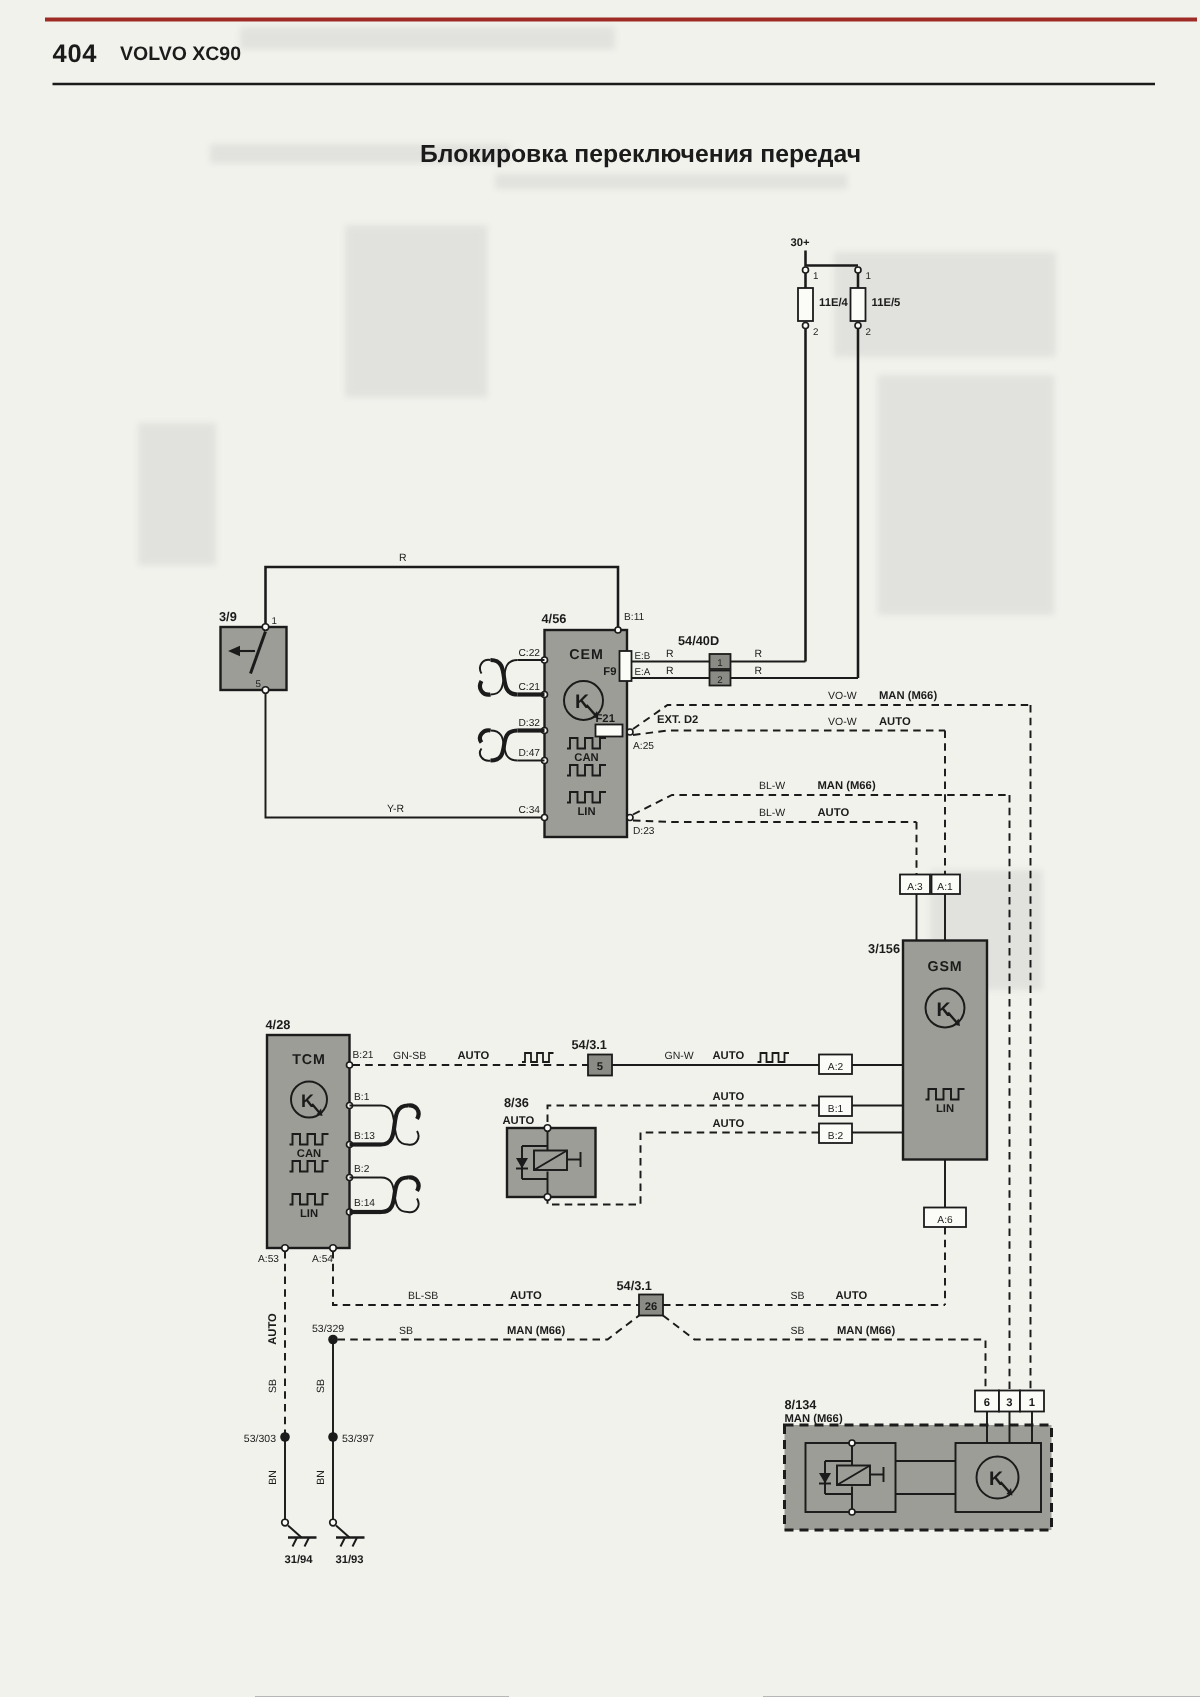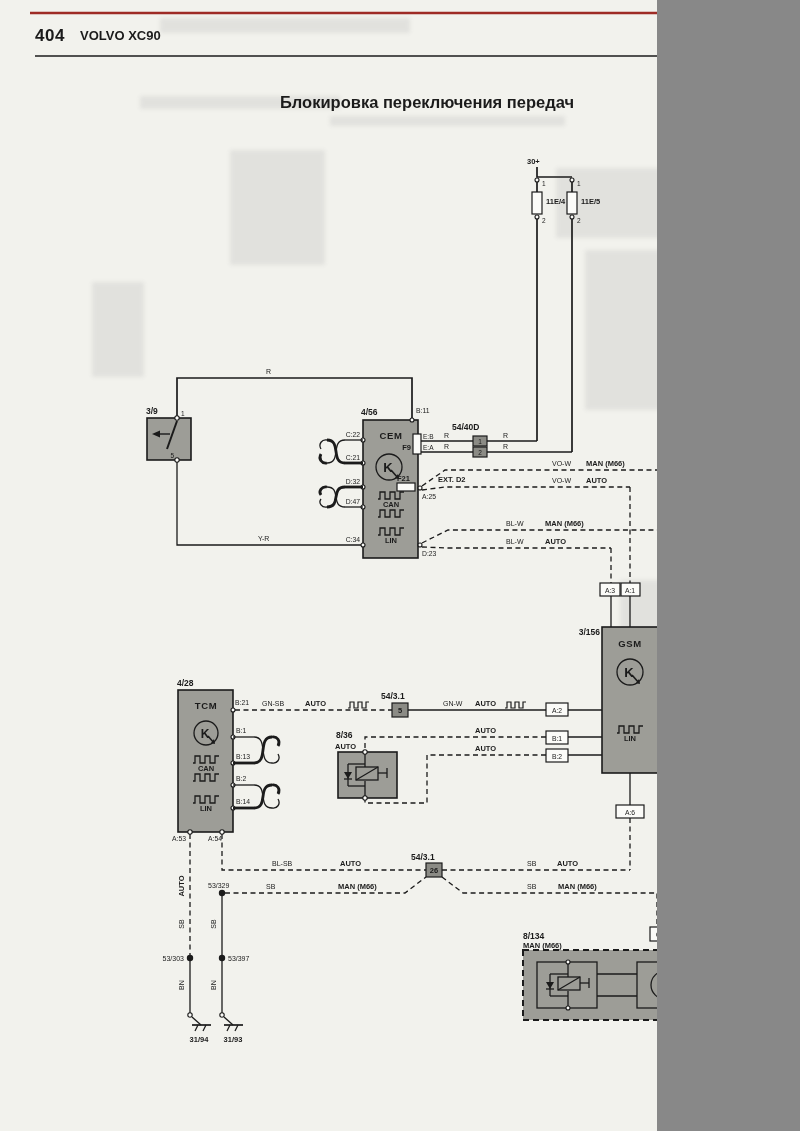--- a/index.html
+++ b/index.html
@@ -1,16 +1,16 @@
 <!DOCTYPE html>
 <html><head>
 <meta charset="utf-8">
 <style>
   html,body{margin:0;padding:0;background:#888;}
-  .page{width:657px;height:1131px;position:relative;background:#f2f2ed;overflow:hidden;}
+  .page{width:800px;height:1131px;position:relative;background:#f2f2ed;overflow:hidden;}
   svg{position:absolute;inset:0;display:block;}
   text{font-family:"Liberation Sans","DejaVu Sans",sans-serif;fill:#1b1b1b;}
   .pin{font-size:6.8px;}
   .small{font-size:6.5px;}
   .wire{font-size:7px;}
   .fn{font-size:7.5px;font-weight:bold;}
   .cid{font-size:8.5px;font-weight:bold;}
   .cname{font-size:9.5px;font-weight:bold;letter-spacing:.6px;}
   .mid{text-anchor:middle;}
   .end{text-anchor:end;}

